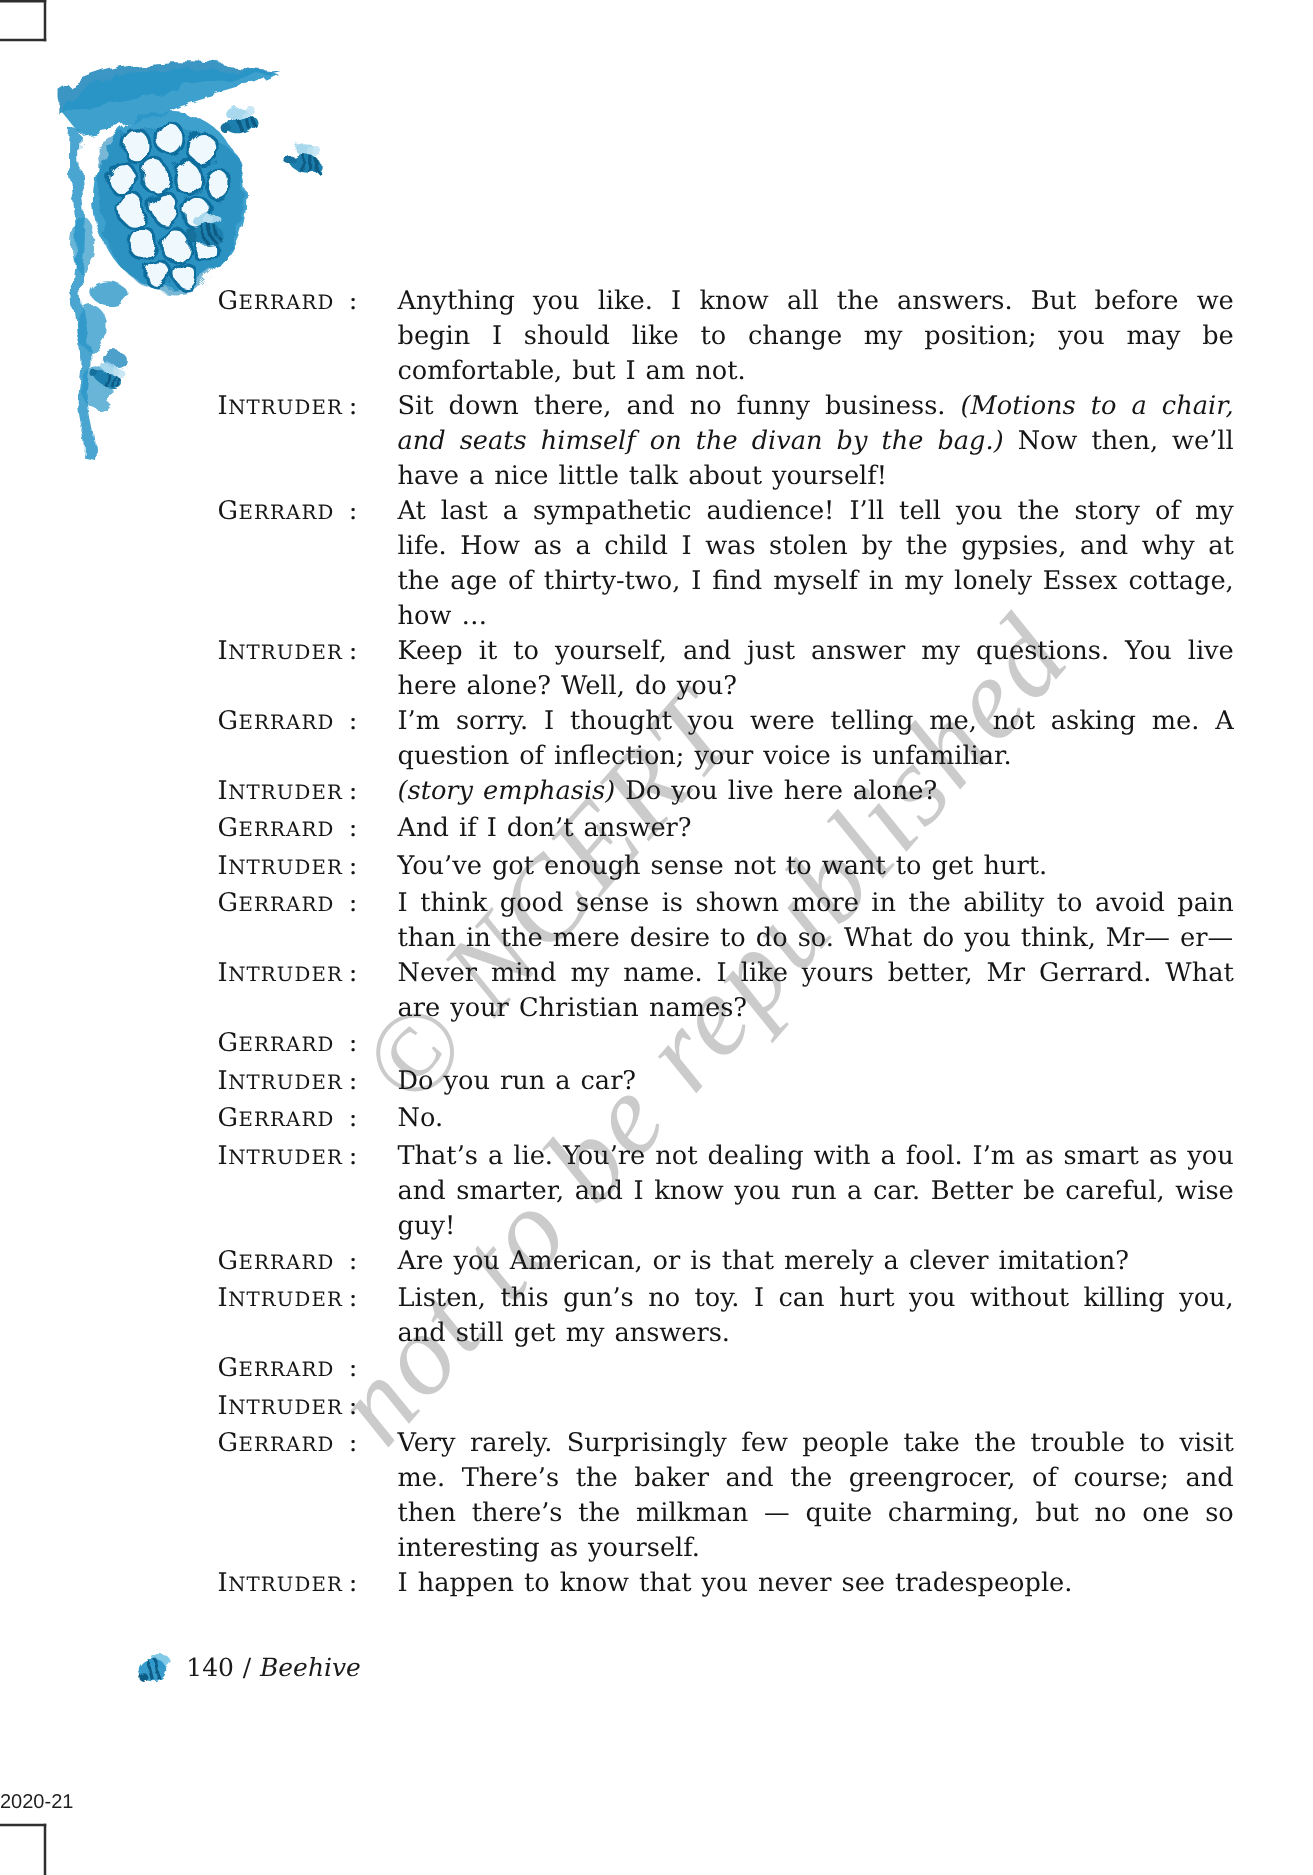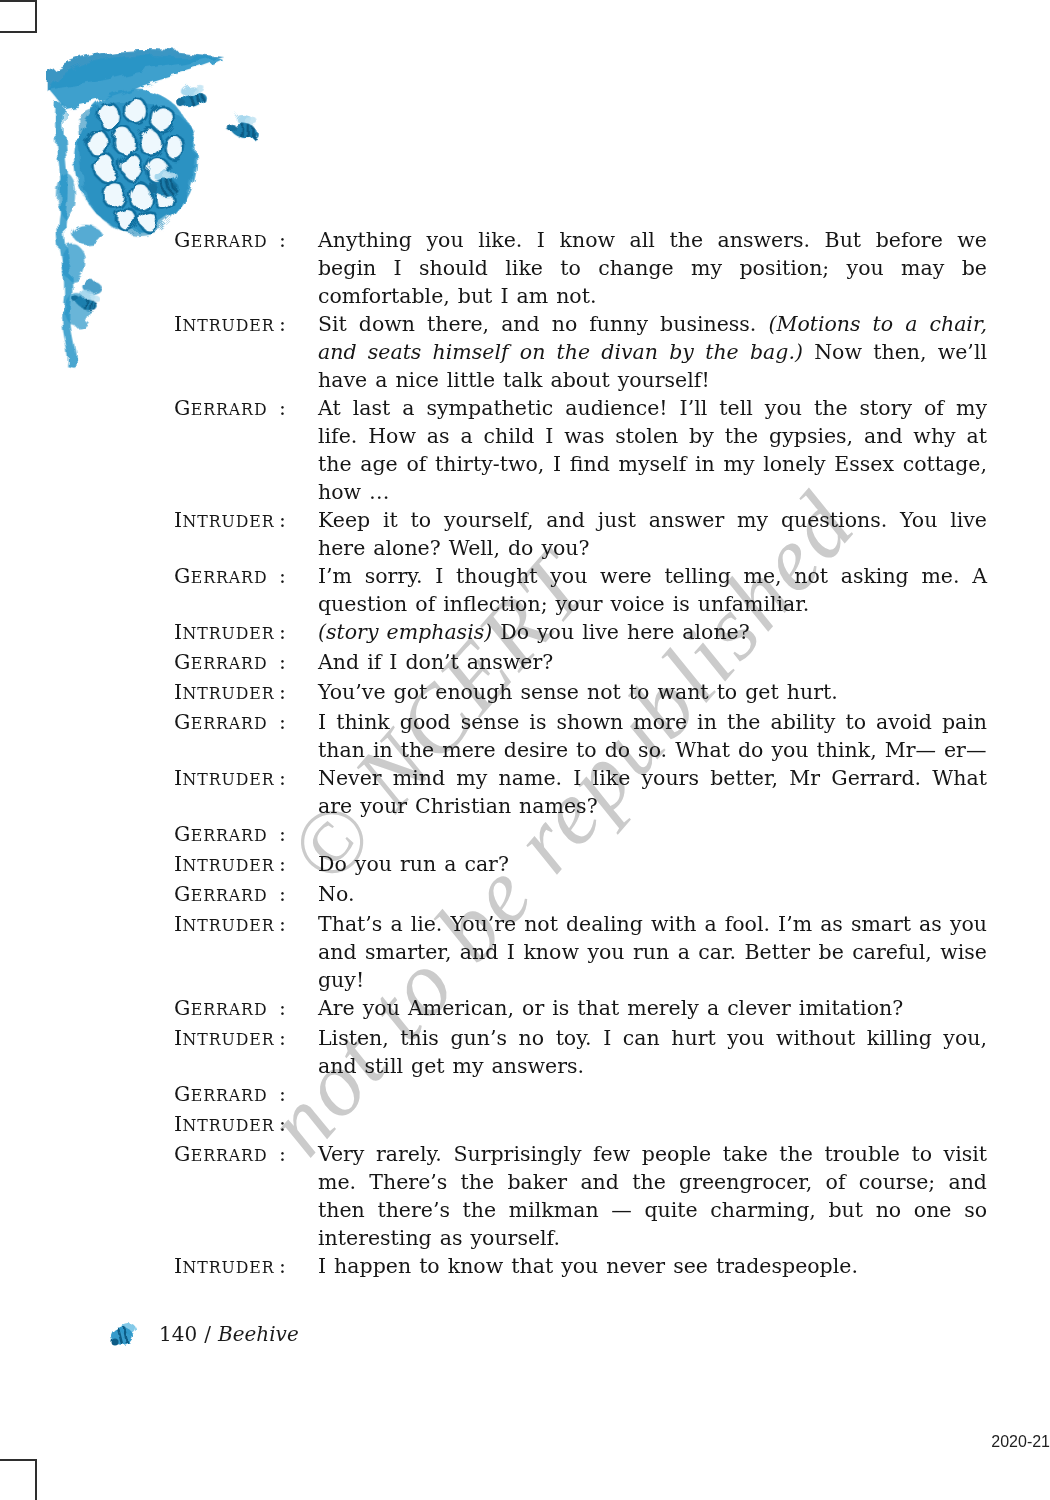--- a/index.html
+++ b/index.html
@@ -76,34 +76,34 @@
     margin:0;
     font-size:20.5px; line-height:28px;
     text-align:justify;
     word-spacing:1.5px;
   }
   .speech .it { font-style:italic; }
 
   
   .footer {
     position:absolute; left:108px; top:1318px;
-    display:flex; align-items:center; gap:19px;
+    display:flex; align-items:center; gap:9px;
     z-index:2;
   }
   .footer-text {
     font-size:20px;
     display:inline-flex; gap:7px; align-items:baseline;
     color:#1b1b1b;
   }
   .footer-text i { }
 
   .year {
     position:absolute; left:0; top:1433px;
     width:100%;
-    text-align:right;
+    text-align:left;
     font-family:"Liberation Sans", sans-serif;
     font-size:16px;
     color:#1f1f1f;
     z-index:2;
   }
 </style>
 </head>
 <body>
 
 <div class="page">

